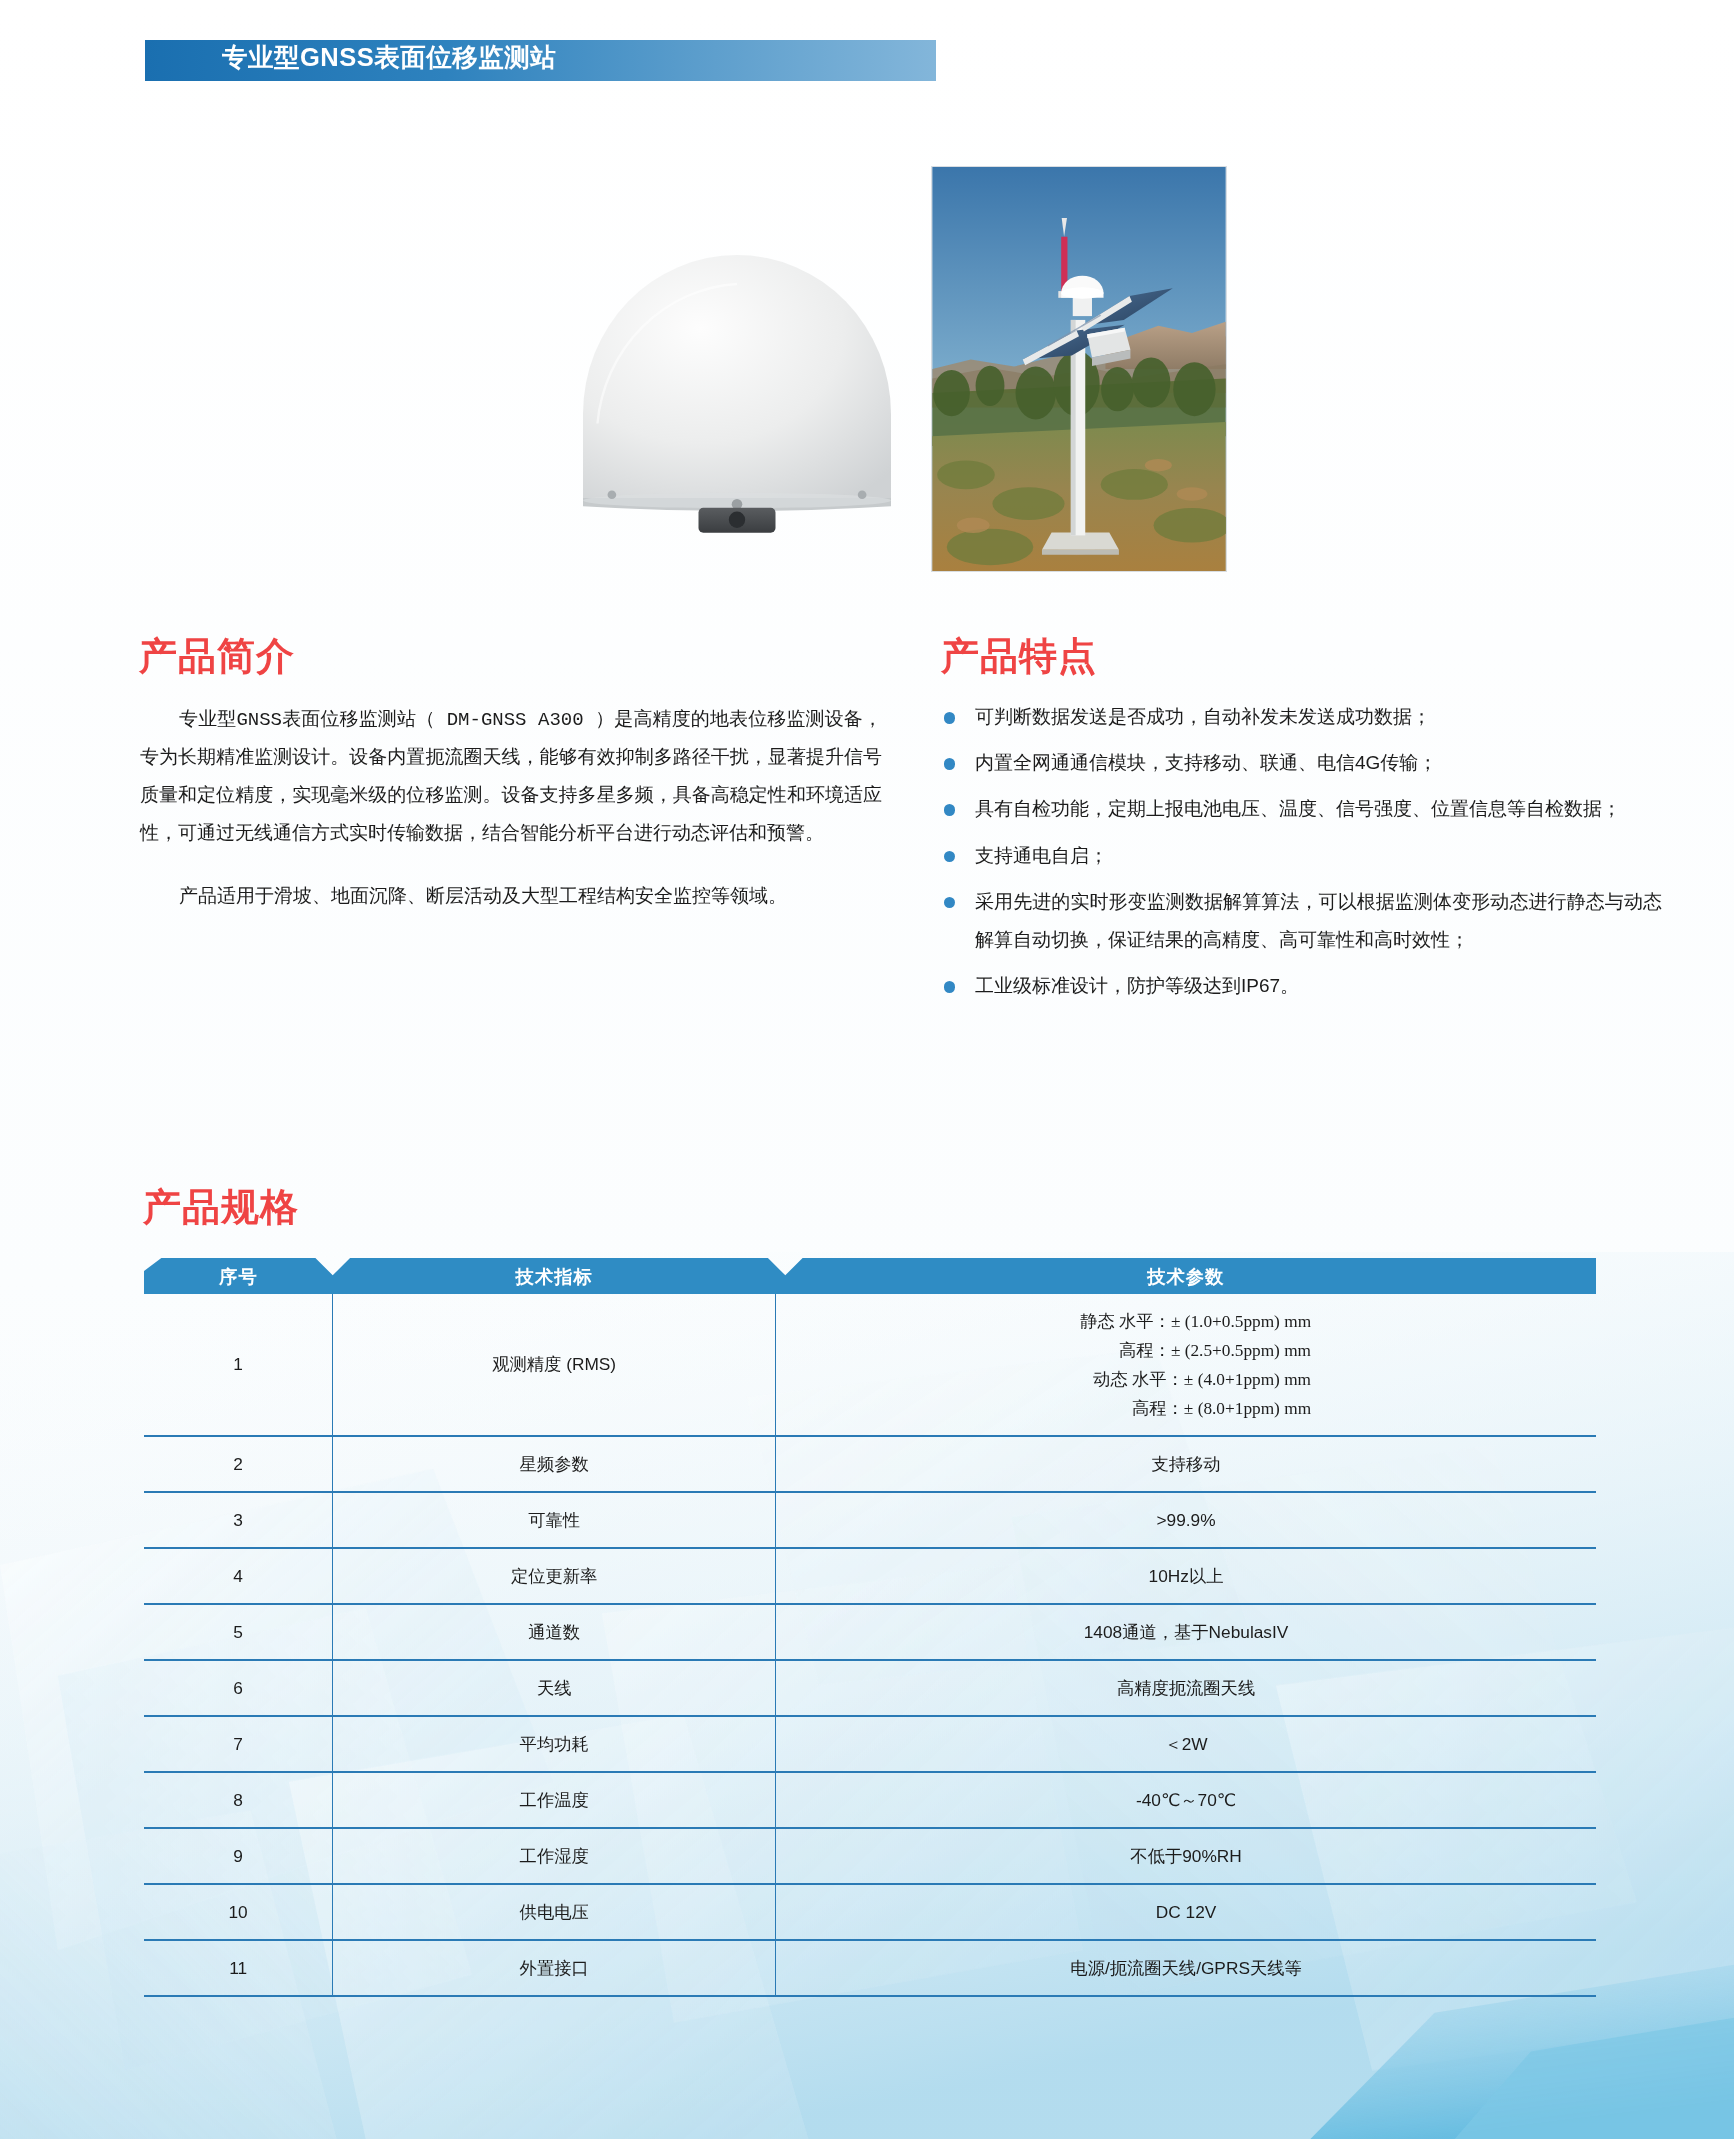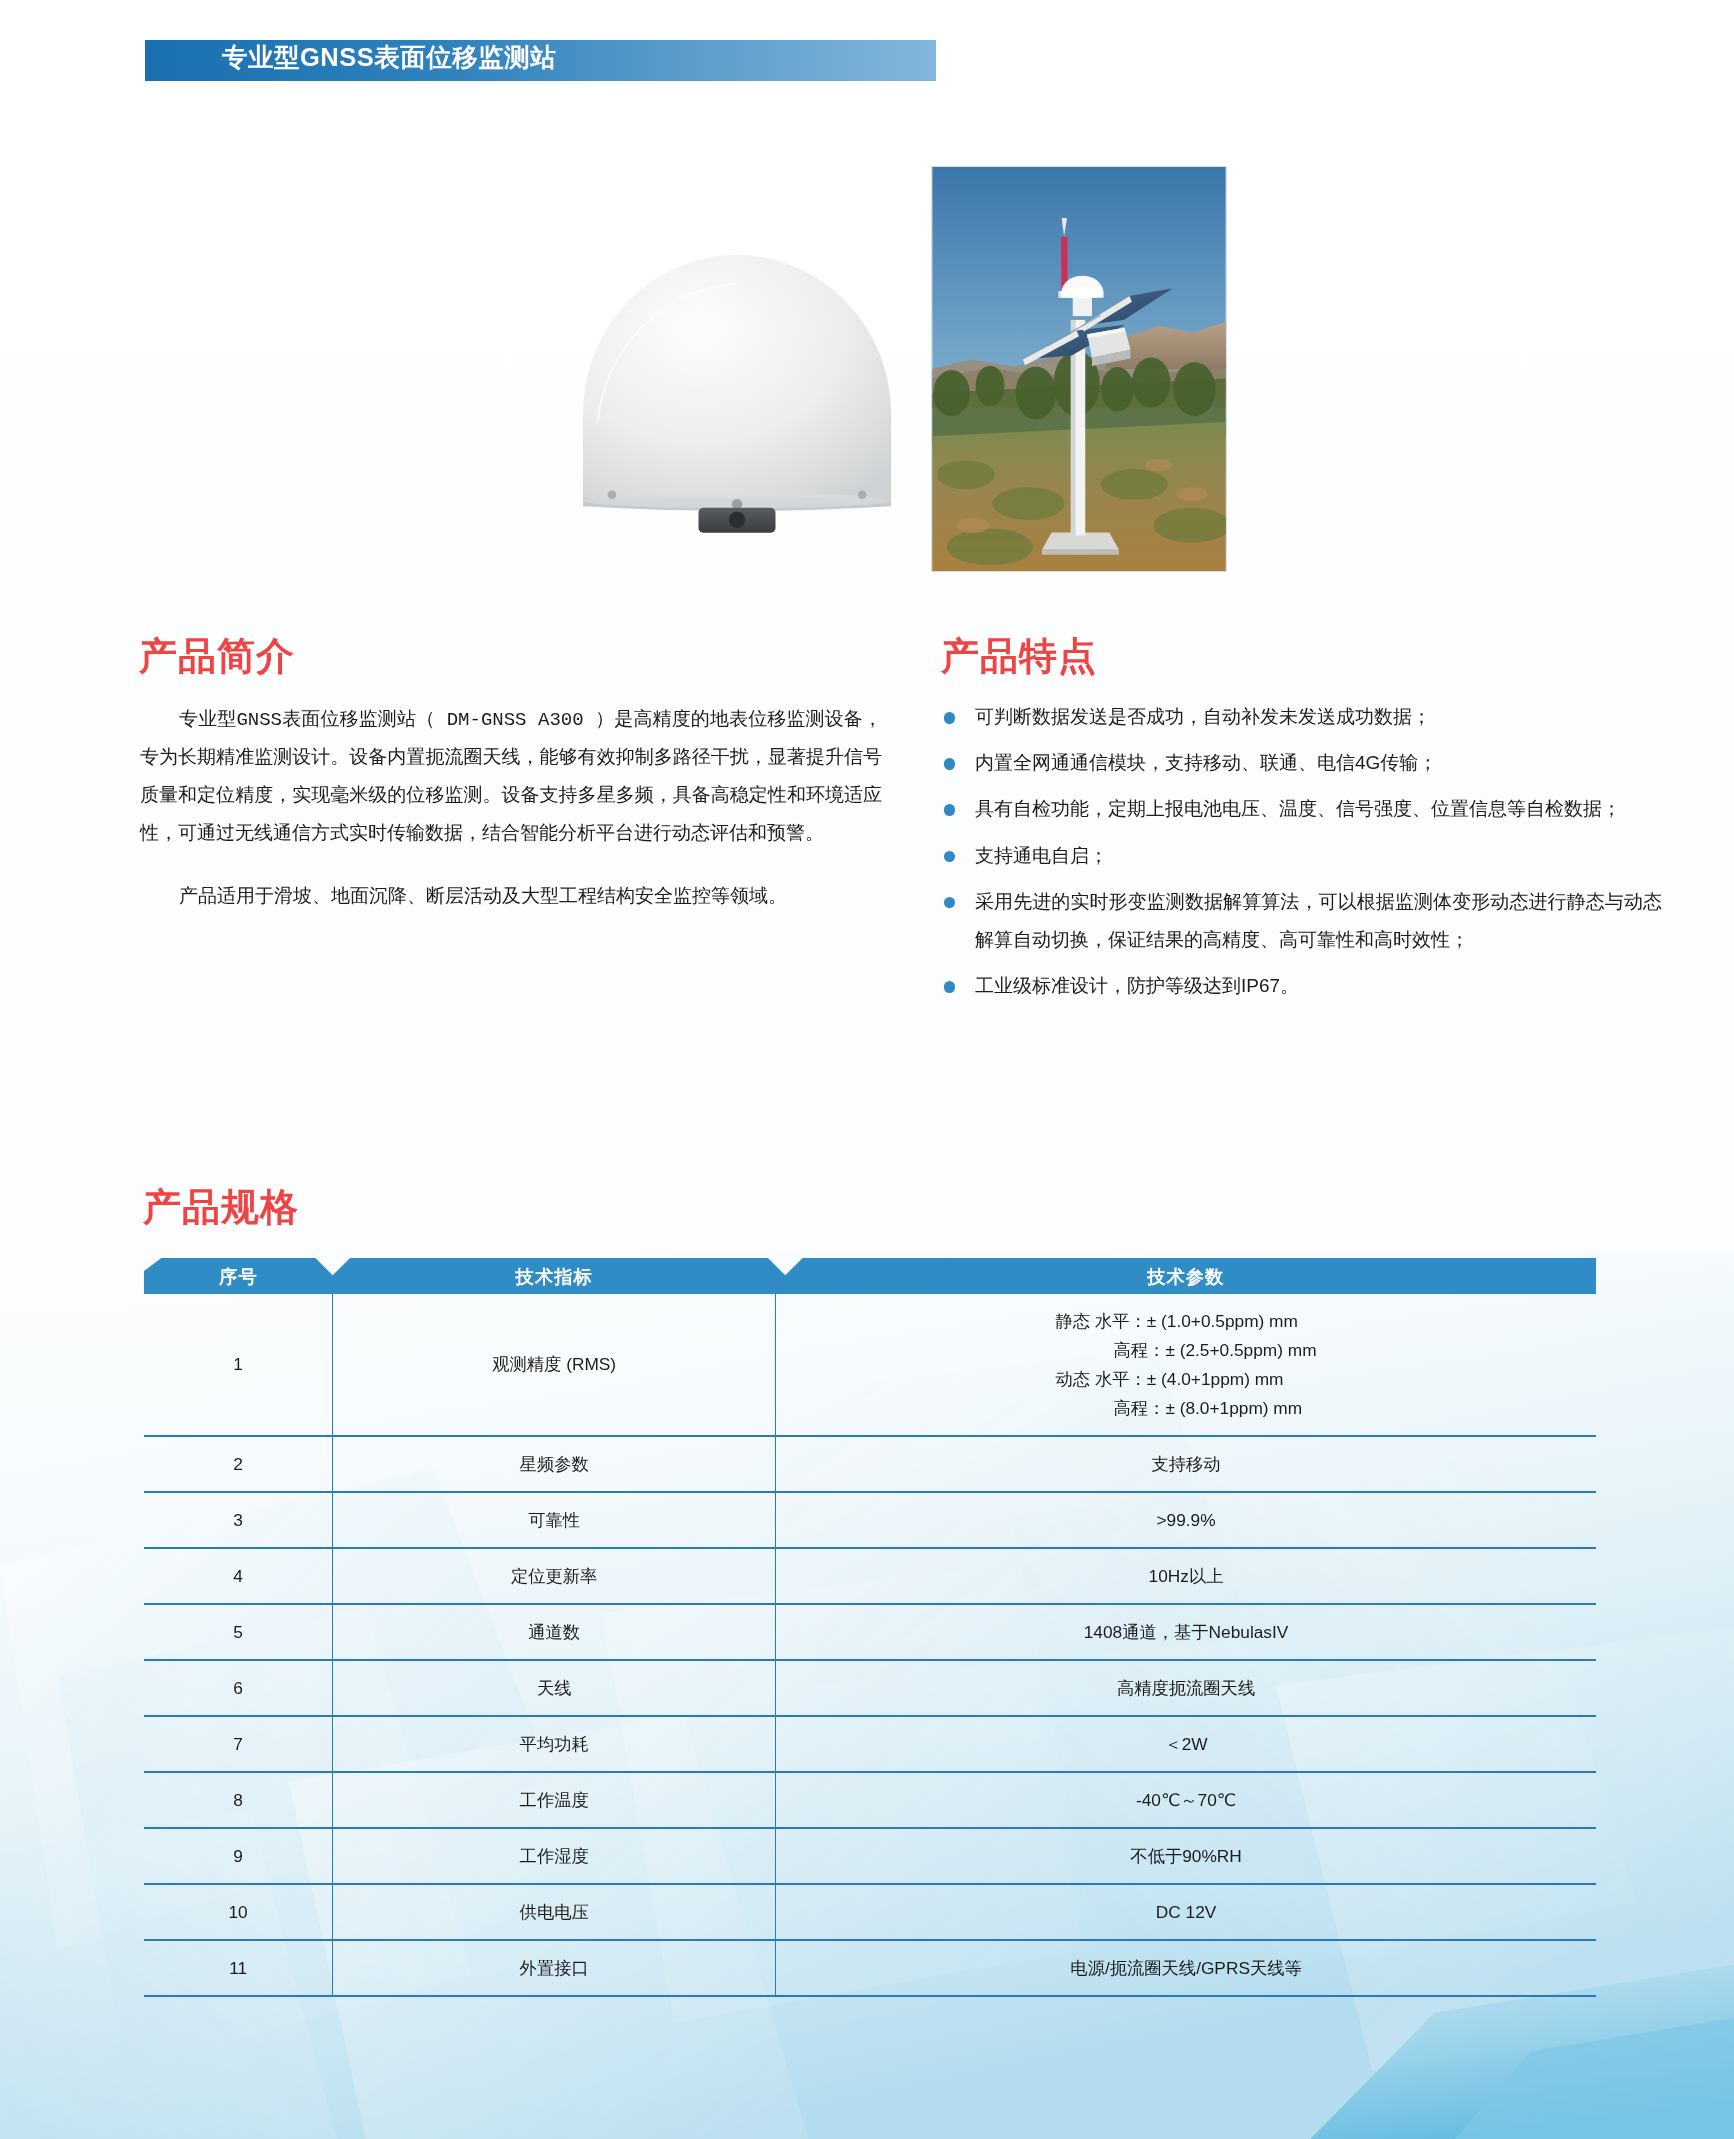--- a/index.html
+++ b/index.html
@@ -178,21 +178,22 @@
     text-align: center;
     vertical-align: middle;
     padding: 12.5px 4.8px;
     line-height: 29px;
   }
   table.spec td.cell-no { border-left: none; }
   table.spec tr:first-child td { border-top: none; }
   table.spec td.cell-param { text-align: center; }
   .param-multi {
     display: inline-block;
-    text-align: left;
+    text-align: right;
+    font-family: Liberation Serif, serif;
   }
   .param-multi .pline { white-space: nowrap; }
   .param-multi .pline.indent { padding-left: 58px; }
 </style>
 </head>
 <body>
 
 <div id="bg-layer">
   <svg viewBox="0 0 3602 4444" preserveAspectRatio="none" xmlns="http://www.w3.org/2000/svg">
     <defs>

